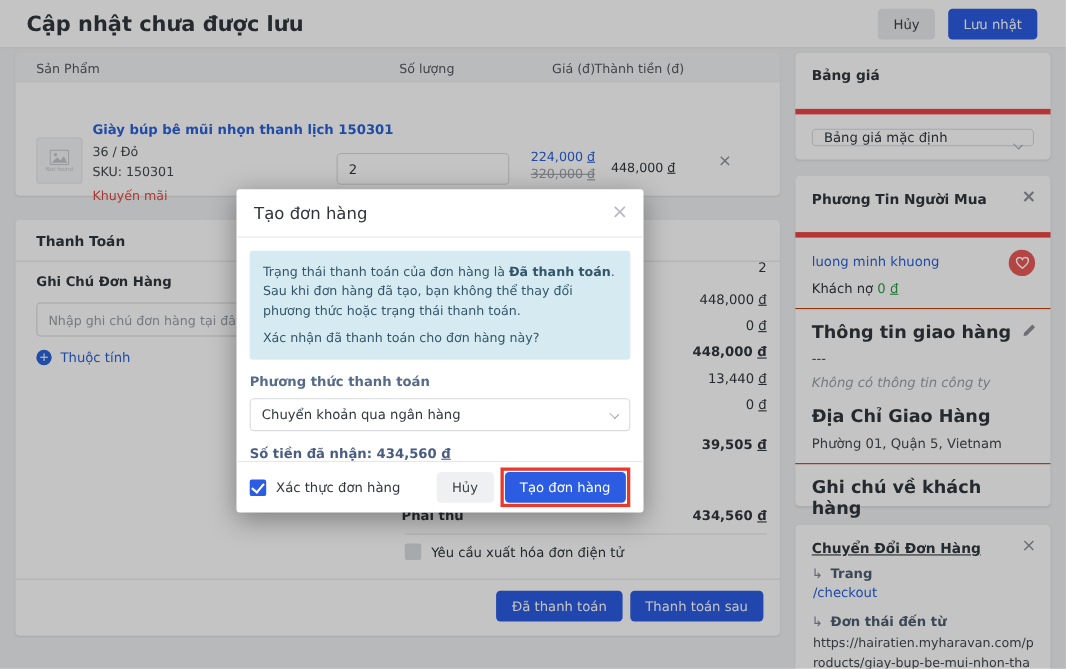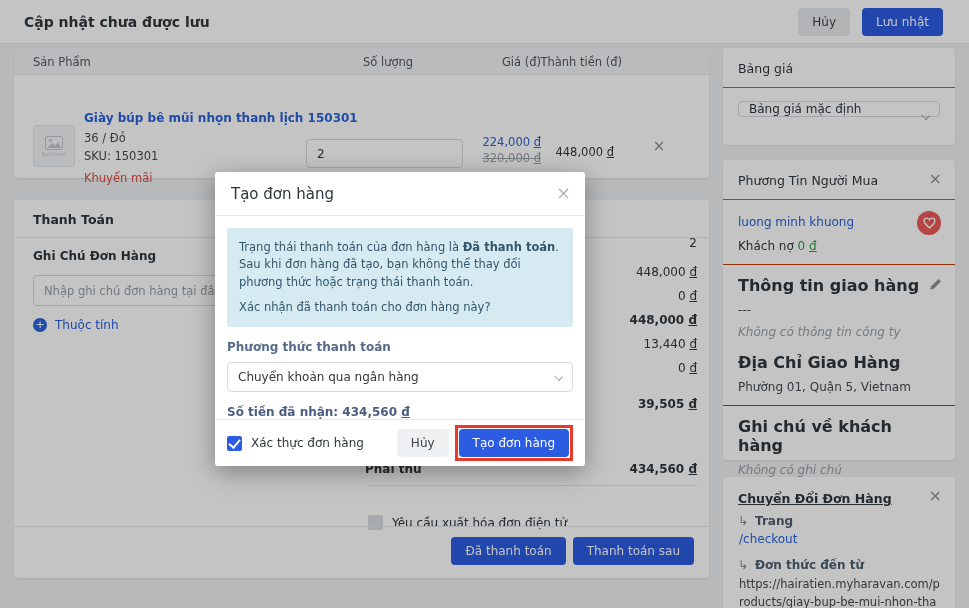--- a/index.html
+++ b/index.html
@@ -3,21 +3,21 @@
 <meta charset="utf-8">
 <style>
   * { margin:0; padding:0; box-sizing:border-box; }
   html,body { width:969px; height:608px; overflow:hidden; }
   body { font-family:"DejaVu Sans","Liberation Sans",sans-serif; background:#f0f1f2; color:#31373d; }
   .page { position:relative; width:969px; height:608px; overflow:hidden; }
 
   
   .topbar { position:absolute; left:0; top:0; width:969px; height:44px; background:#fff;
             border-bottom:1px solid #e3e4e6; display:flex; align-items:center; z-index:1; }
-  .topbar-title { margin-left:24px; font-size:14px; font-weight:bold; color:#31373d; }
+  .topbar-title { margin-left:24px; font-size:19px; font-weight:bold; color:#31373d; }
   .topbar-actions { position:absolute; right:26px; top:8px; display:flex; gap:12px; }
   .btn { display:inline-flex; align-items:center; justify-content:center; border:none; border-radius:4px;
          font-family:inherit; font-size:12px; cursor:pointer; padding:0 14px; height:28px; }
   .btn-gray { background:#e8eaec; color:#3c4248; }
   .btn-blue { background:#2b5ce2; color:#fff; }
 
   
   .card { position:absolute; background:#fff; border-radius:4px; box-shadow:0 1px 2px rgba(0,0,0,.08); }
 
   
@@ -56,30 +56,30 @@
                 border-radius:4px; padding:0 10px; font-family:inherit; font-size:11.5px; color:#31373d; }
   .note-input::placeholder { color:#9aa0a6; }
   .attr-link { position:absolute; left:19px; top:118px; display:flex; align-items:center; gap:8px;
                color:#2a62d9; font-size:12px; cursor:pointer; }
   .plus-circle { width:14px; height:14px; border-radius:50%; background:#2a62d9; color:#fff; font-size:11px;
                  line-height:13px; text-align:center; display:inline-block; }
   .sum-val { position:absolute; right:12px; font-size:12px; color:#31373d; text-align:right; }
   .bold { font-weight:bold; }
   .due-label { position:absolute; left:351px; top:262px; font-size:12px; font-weight:bold; }
   .sum-divider { position:absolute; left:354px; right:12px; top:285px; border-top:1px solid #e6e7e9; }
-  .invoice-row { position:absolute; left:354px; top:294px; display:flex; align-items:center; gap:9px; font-size:12px;margin-top:21px; }
+  .invoice-row { position:absolute; left:354px; top:294px; display:flex; align-items:center; gap:9px; font-size:12px; }
   .cb { width:15px; height:15px; border-radius:2px; }
   .cb-off { background:#dadde0; }
   .full-divider { position:absolute; left:0; top:326px; width:695px; border-top:1px solid #e6e7e9; }
   .pay-footer-btns { position:absolute; right:15px; top:337px; display:flex; gap:7px; }
 
   
   .sb-card { position:absolute; background:#fff; border-radius:4px; box-shadow:0 1px 2px rgba(0,0,0,.08); width:232px; }
-  .sb-head { position:relative; padding:13px 15px 11px 15px; font-size:12.5px; font-weight:normal;
-             border-bottom:1px solid #ef4444; }
+  .sb-head { position:relative; padding:13px 15px 23px 15px; font-size:12.5px; font-weight:bold;
+             border-bottom:5px solid #ef4444; }
   .sb-close { position:absolute; right:13px; top:9px; color:#8d9297; font-size:16px; cursor:pointer; }
   .sb-edit { position:absolute; right:13px; top:11px; cursor:pointer; }
   .select { position:relative; border:1px solid #d8dadd; border-radius:4px; height:16px; display:flex;
             align-items:center; padding:0 10px; font-size:12px; color:#31373d; cursor:pointer; background:#fff; }
   .caret { position:absolute; right:10px; top:10px; width:7px; height:7px; border-right:1.5px solid #9aa0a6;
            border-bottom:1.5px solid #9aa0a6; transform:rotate(45deg) scale(1,.8); }
   .card-pricelist { left:723px; top:48px; height:97px; }
   .pricelist-body { padding:13px 15px; }
   .card-buyer { left:723px; top:160px; height:300px; }
   .sb-section { padding:11px 15px; border-bottom:1px solid #c2410c; position:relative; }
@@ -249,21 +249,21 @@
     <div class="conv-body">
       <span class="conv-title">Chuyển Đổi Đơn Hàng</span>
       <span class="sb-close">×</span>
       <div class="conv-row">
         <span class="arrow-glyph">↳</span>
         <span>Trang</span>
       </div>
       <div class="conv-link">/checkout</div>
       <div class="conv-row" style="margin-top:12px">
         <span class="arrow-glyph">↳</span>
-        <span>Đơn thức đến từ</span>
+        <span>Đơn thái đến từ</span>
       </div>
       <div class="conv-url">https://hairatien.myharavan.com/products/giay-bup-be-mui-nhon-thanh-lich-150301</div>
     </div>
   </div>
 
   <div class="overlay"></div>
 
   <div class="modal">
     <div class="modal-head">
       <span class="modal-title">Tạo đơn hàng</span>

